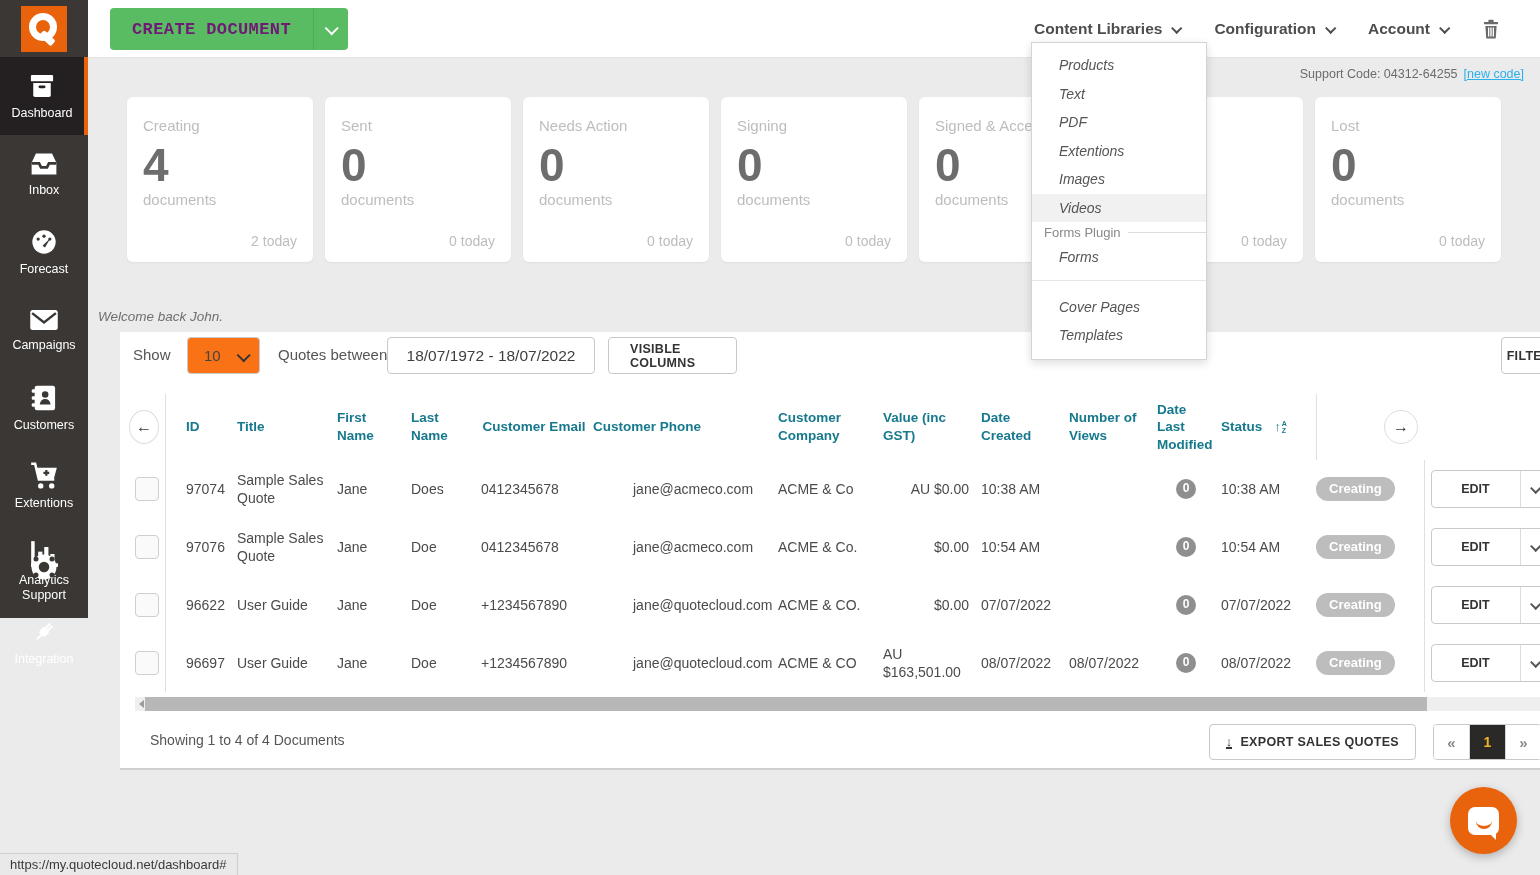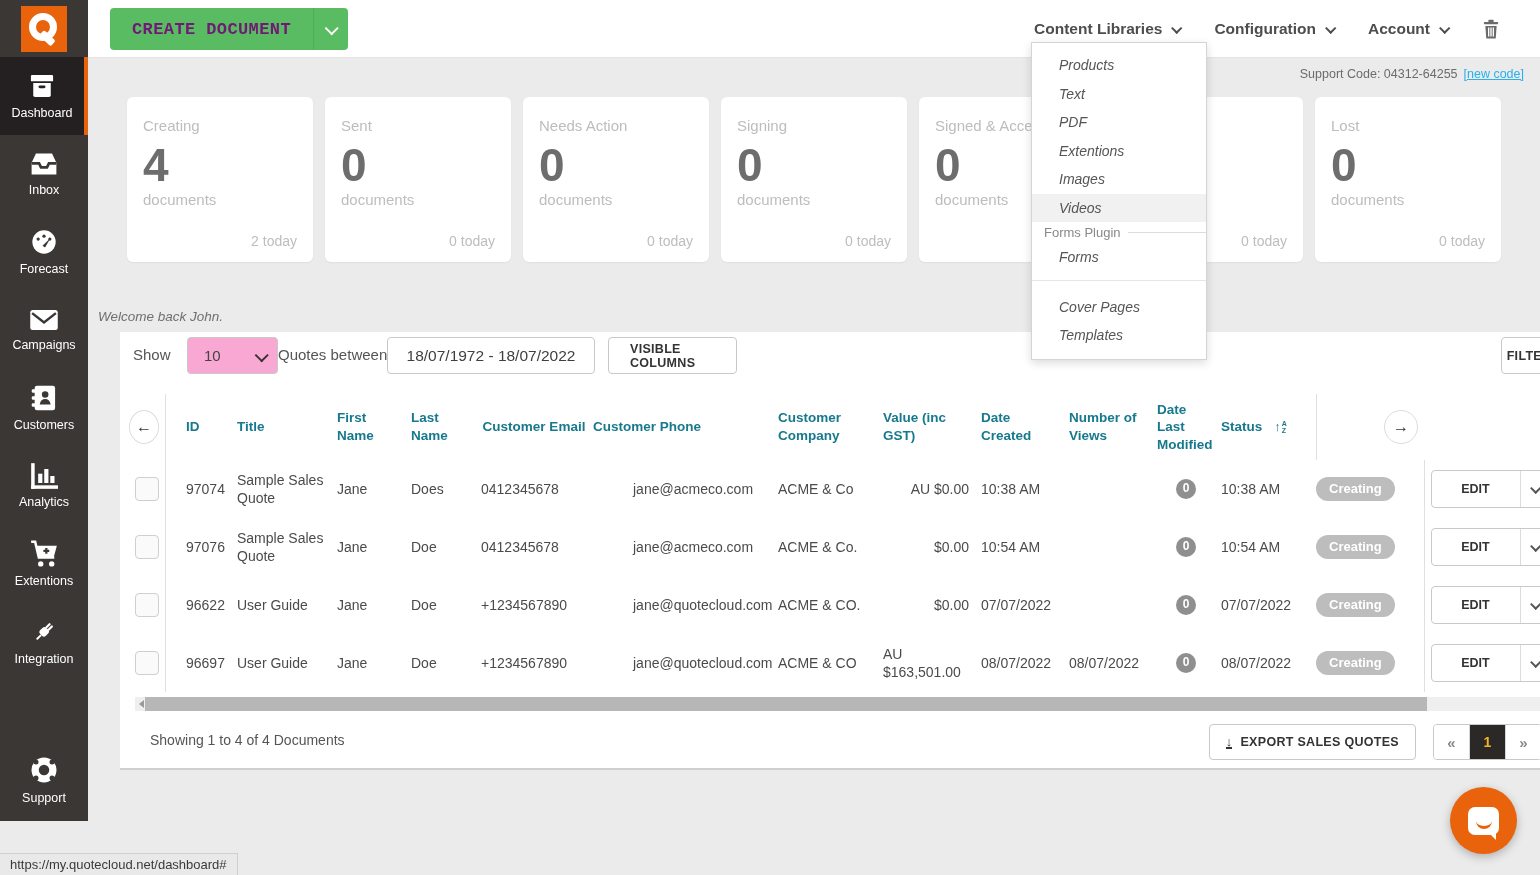--- a/index.html
+++ b/index.html
@@ -1,20 +1,20 @@
 <!DOCTYPE html>
 <html><head>
 <meta charset="utf-8">
 <style>
   html,body{margin:0;padding:0;}
   body{font-family:"Liberation Sans", sans-serif; background:#ebebeb;}
   .stage{position:relative;width:1540px;height:875px;background:#ebebeb;overflow:hidden;}
 
   
-  .sidebar{position:absolute;left:0;top:0;width:88px;height:821px;background:#3b3734;z-index:20;}
+  .sidebar{position:absolute;left:0;top:0;width:88px;height:618px;background:#3b3734;z-index:20;}
   .logo-area{height:57px;display:flex;align-items:center;justify-content:center;}
   .logo-sq{width:46px;height:46px;background:#e8630c;display:flex;align-items:center;justify-content:center;}
   .side-nav{position:absolute;top:57px;left:0;right:0;}
   .side-item{height:78px;display:flex;flex-direction:column;align-items:center;justify-content:center;gap:6px;color:#fff;box-sizing:border-box;cursor:pointer;}
   .side-item.active{background:#242021;border-right:4px solid #e8630c;}
   .side-label{font-size:12.5px;color:#fff;}
   .side-item-support{position:absolute;bottom:6px;left:0;right:0;height:70px;display:flex;flex-direction:column;align-items:center;justify-content:center;gap:6px;color:#fff;}
 
   
   .topbar{position:absolute;left:88px;top:0;width:1452px;height:57px;background:#fff;border-bottom:1px solid #e3e3e3;z-index:10;}
@@ -45,21 +45,21 @@
   .card-label{font-size:15px;color:#bdbdbd;white-space:nowrap;overflow:hidden;}
   .card-count{font-size:46px;font-weight:bold;color:#6d6d6d;line-height:1.1;margin-top:6px;}
   .card-unit{font-size:15px;color:#bdbdbd;}
   .card-today{position:absolute;right:16px;bottom:13px;font-size:14px;color:#bdbdbd;}
 
   .welcome{position:absolute;left:98px;top:309px;font-size:13.5px;font-style:italic;color:#6f6f6f;}
 
   
   .panel{position:absolute;left:88px;top:332px;width:1452px;height:438px;background:#fff;border-bottom:2px solid #cfcfcf;box-sizing:border-box;z-index:2;margin-left:32px;}
   .show-label{position:absolute;left:13px;top:14px;font-size:15px;color:#555;}
-  .show-select{position:absolute;left:67px;top:5px;width:91px;height:37px;border:1px solid #c9c9c9;border-radius:4px;box-sizing:border-box;display:flex;align-items:center;font-size:15px;color:#444;padding-left:16px;cursor:pointer;background:#f9a8d4;}
+  .show-select{position:absolute;left:67px;top:5px;width:73px;height:37px;border:1px solid #c9c9c9;border-radius:4px;box-sizing:border-box;display:flex;align-items:center;font-size:15px;color:#444;padding-left:16px;cursor:pointer;background:#f97316;}
   .show-select .chev{position:absolute;right:11px;color:#333;}
   .between-label{position:absolute;left:158px;top:14px;font-size:15px;color:#555;}
   .date-box{position:absolute;left:267px;top:5px;width:208px;height:37px;border:1px solid #c9c9c9;border-radius:4px;box-sizing:border-box;display:flex;align-items:center;justify-content:center;font-size:15.5px;color:#3f3f3f;cursor:text;background:#fff;}
   .btn{border:1px solid #c9c9c9;border-radius:4px;background:#fff;display:flex;align-items:center;justify-content:center;font-size:12.5px;font-weight:600;color:#333;cursor:pointer;box-sizing:border-box;letter-spacing:.3px;}
   .visible-cols-btn{position:absolute;left:488px;top:5px;width:129px;height:37px;padding-left:21px;}
   .filter-btn{position:absolute;right:15px;top:5px;width:56px;height:37px;}
 
   
   .tbl{position:absolute;left:15px;top:62px;width:1427px;}
   .trow{display:grid;grid-template-columns:30px 72px 100px 74px 70px 112px 185px 105px 98px 88px 88px 64px 95px 108px 138px;}
@@ -458,38 +458,38 @@
           <rect x="4" y="1.5" width="17.5" height="21" rx="2" fill="#fff"></rect>
           <rect x="1.5" y="4.5" width="3.4" height="3" rx="1" fill="#fff"></rect>
           <rect x="1.5" y="10.5" width="3.4" height="3" rx="1" fill="#fff"></rect>
           <rect x="1.5" y="16.5" width="3.4" height="3" rx="1" fill="#fff"></rect>
           <circle cx="13" cy="9" r="2.8" fill="#3b3734"></circle>
           <path d="M8.3 17.5c.5-3.2 2.4-4.6 4.7-4.6s4.2 1.4 4.7 4.6z" fill="#3b3734"></path>
         </svg>
         <span class="side-label">Customers</span>
       </div>
       <div class="side-item">
+        <svg width="30" height="28" viewBox="0 0 24 24">
+          <path d="M4.8 5h18.2l-2.6 9.5H7.2z" fill="#fff"></path>
+          <path d="M1 1.5h3.4l3.2 13.5h13.2" stroke="#fff" stroke-width="2.2" fill="none"></path>
+          <circle cx="9.2" cy="20.5" r="2.3" fill="#fff"></circle>
+          <circle cx="18.6" cy="20.5" r="2.3" fill="#fff"></circle>
+          <path d="M14 6.8v5M11.5 9.3h5" stroke="#3b3734" stroke-width="1.9"></path>
+        </svg>
+        <span class="side-label">Extentions</span>
+      </div>
+      <div class="side-item">
         <svg width="28" height="26" viewBox="0 0 24 22">
           <rect x="1" y="0" width="3" height="22" fill="#fff"></rect>
           <rect x="1" y="19" width="23" height="3" fill="#fff"></rect>
           <rect x="7" y="9" width="3.6" height="8" fill="#fff"></rect>
           <rect x="12.2" y="5" width="3.6" height="12" fill="#fff"></rect>
           <rect x="17.4" y="11" width="3.6" height="6" fill="#fff"></rect>
         </svg>
         <span class="side-label">Analytics</span>
-      </div>
-      <div class="side-item">
-        <svg width="30" height="28" viewBox="0 0 24 24">
-          <path d="M4.8 5h18.2l-2.6 9.5H7.2z" fill="#fff"></path>
-          <path d="M1 1.5h3.4l3.2 13.5h13.2" stroke="#fff" stroke-width="2.2" fill="none"></path>
-          <circle cx="9.2" cy="20.5" r="2.3" fill="#fff"></circle>
-          <circle cx="18.6" cy="20.5" r="2.3" fill="#fff"></circle>
-          <path d="M14 6.8v5M11.5 9.3h5" stroke="#3b3734" stroke-width="1.9"></path>
-        </svg>
-        <span class="side-label">Extentions</span>
       </div>
       <div class="side-item">
         <svg width="28" height="28" viewBox="0 0 24 24">
           <g transform="rotate(45 12 12)" fill="#fff">
             <rect x="8.6" y="8" width="6.8" height="7.5" rx="2.4"></rect>
             <rect x="9.7" y="3" width="1.9" height="5.5" rx="0.9"></rect>
             <rect x="12.5" y="3" width="1.9" height="5.5" rx="0.9"></rect>
             <rect x="11.2" y="15.5" width="1.7" height="5.5" rx="0.8"></rect>
           </g>
         </svg>

